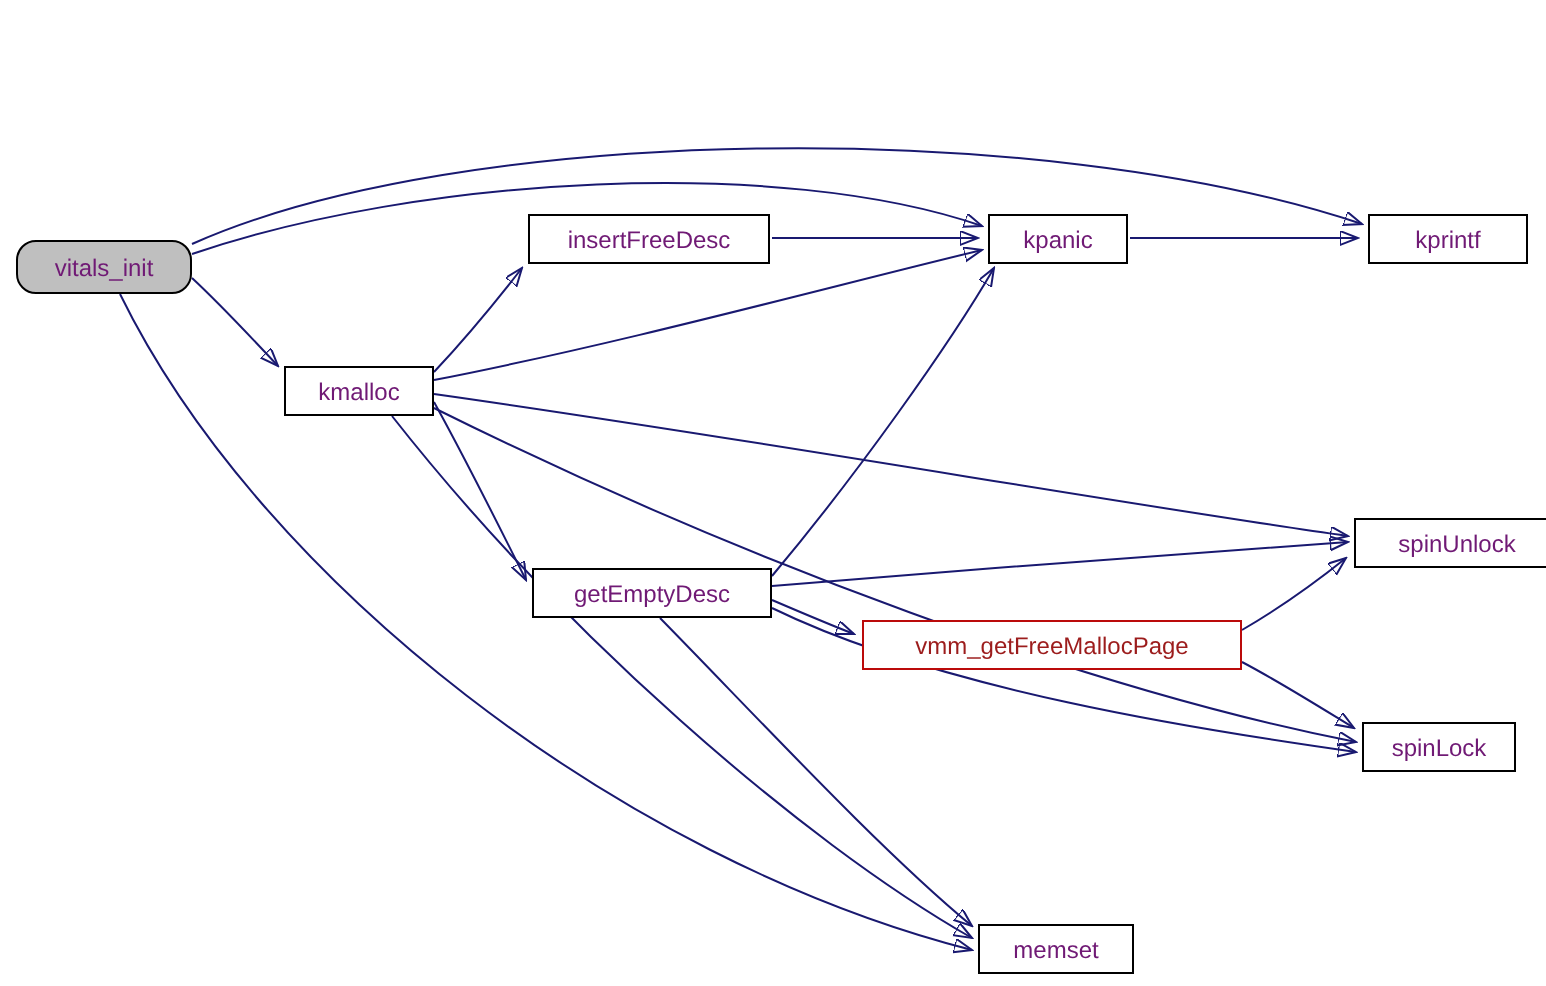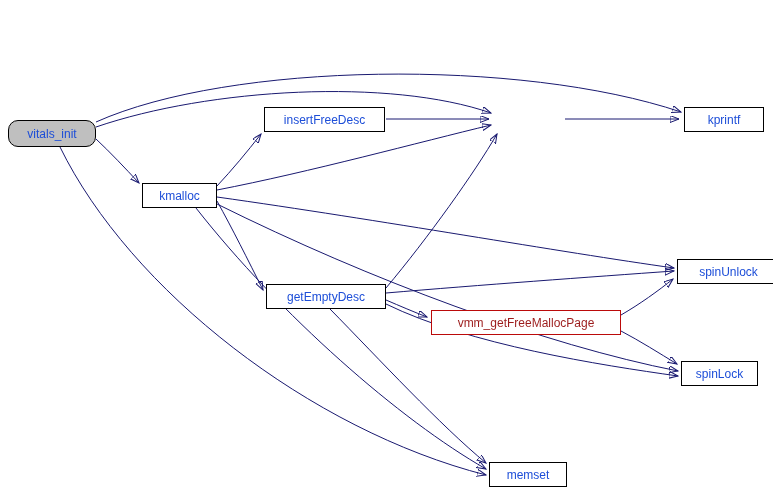--- a/index.html
+++ b/index.html
@@ -25,21 +25,21 @@
   .edges path {
     fill: none;
     stroke: #191970;
     stroke-width: 1;
   }
   .node {
     position: absolute;
     box-sizing: border-box;
     border: 1px solid #000000;
     background: #ffffff;
-    color: #1d4ed8;
+    color: #701a75;
     font-size: 12px;
     line-height: 1;
     display: flex;
     align-items: center;
     justify-content: center;
     white-space: nowrap;
     z-index: 2;
   }
   .node.current {
     background: #bfbfbf;
@@ -84,20 +84,21 @@
     <path d="M 330 309 C 380 360, 440 425, 486 463" marker-end="url(#arrow)"></path>
 
     <path d="M 621 315 C 640 304, 658 291, 673 279" marker-end="url(#arrow)"></path>
     <path d="M 621 331 C 640 341, 659 353, 677 364" marker-end="url(#arrow)"></path>
   </svg>
 
   <div class="node current" style="left:8px; top:120px; width:88px; height:27px;">vitals_init</div>
 
   <div class="node" style="left:264px; top:107px; width:121px; height:25px;">insertFreeDesc</div>
 
+  <div class="node" style="left:494px; top:107px; width:70px; height:25px;">kpanic</div>
 
   <div class="node" style="left:684px; top:107px; width:80px; height:25px;">kprintf</div>
 
   <div class="node" style="left:142px; top:183px; width:75px; height:25px;">kmalloc</div>
 
   <div class="node" style="left:677px; top:259px; width:103px; height:25px;">spinUnlock</div>
 
   <div class="node" style="left:266px; top:284px; width:120px; height:25px;">getEmptyDesc</div>
 
   <div class="node truncated" style="left:431px; top:310px; width:190px; height:25px;">vmm_getFreeMallocPage</div>

